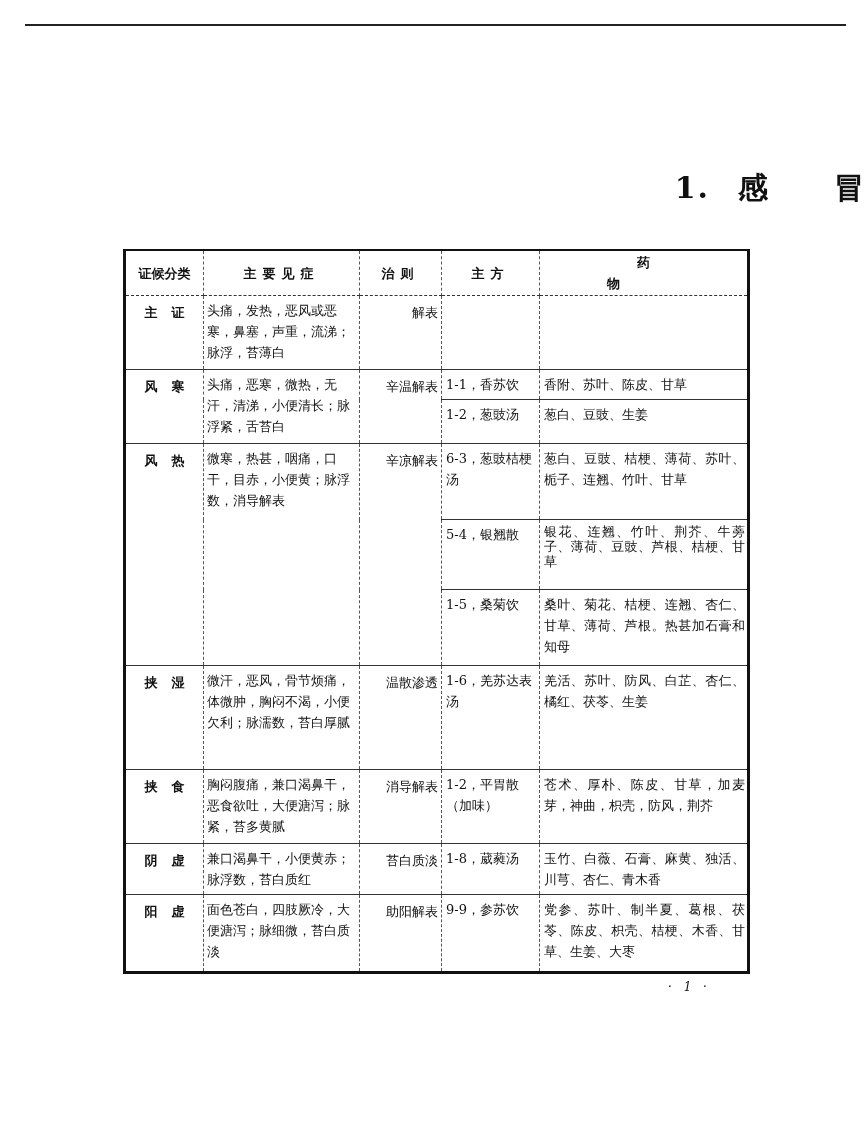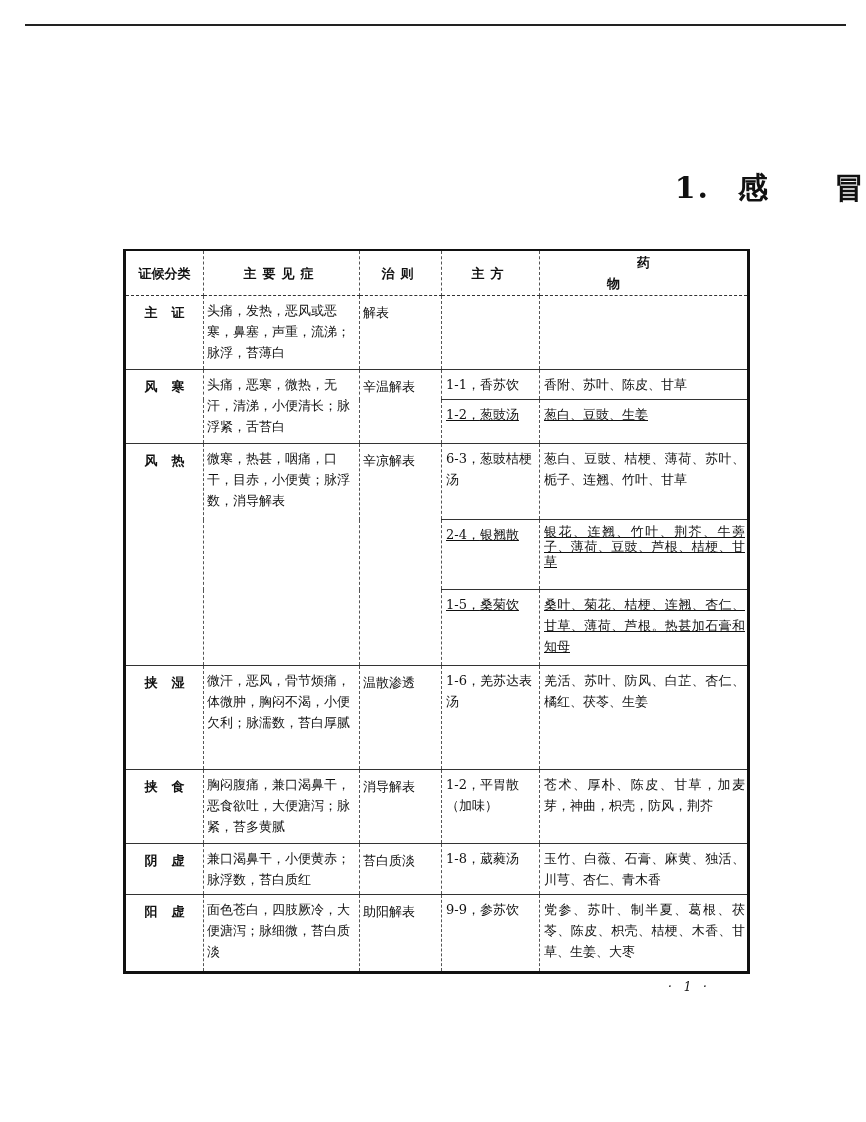--- a/index.html
+++ b/index.html
@@ -34,24 +34,24 @@
     letter-spacing: 6px;
   }
   .tbl th.h-cat { letter-spacing: 0; }
   .tbl th.h-herb { letter-spacing: 60px; text-indent: 60px; }
   .tbl td {
     vertical-align: top; padding: 4px 3px 4px 3px;
     border-right: 1px dashed #555; border-bottom: 1px solid #333;
     word-break: break-all;
   }
   .tbl td.cat { text-align: center; font-weight: bold; letter-spacing: 14px; text-indent: 14px; padding-top: 6px; }
-  .tbl td.rule { text-align: left; padding-top: 6px; }
+  .tbl td.rule { text-align: right; padding-top: 6px; }
   .tbl td.rx { padding-left: 4px; }
   .tbl td.herb { padding-left: 4px; padding-right: 2px; text-align: justify; }
-  .tbl tr.sub td.rx, .tbl tr.sub td.herb { border-top: 1px dashed #333; text-decoration: underline; }
+  .tbl tr.sub td.rx, .tbl tr.sub td.herb { border-top: 1px dashed #333; }
   .page-num {
     position: absolute; left: 668px; top: 980px; font-size: 12px; font-style: italic; letter-spacing: 4px;
   }
 </style>
 </head>
 <body>
 
 <div class="top-rule"></div>
 
 <div class="title">
@@ -105,21 +105,21 @@
       <td class="cat" rowspan="3">风热</td>
       <td rowspan="3">微寒，热甚，咽痛，口干，目赤，小便黄；脉浮数，消导解表</td>
       <td class="rule" rowspan="3">辛凉解表</td>
       <td class="rx">
         <span>6-3，</span><span>葱豉桔梗汤</span>
       </td>
       <td class="herb">葱白、豆豉、桔梗、薄荷、苏叶、栀子、连翘、竹叶、甘草</td>
     </tr>
     <tr class="sub" style="height:70px">
       <td class="rx">
-        <span>2-4，</span><span>银翘散</span>
+        <span>5-4，</span><span>银翘散</span>
       </td>
       <td class="herb" style="line-height:15px">银花、连翘、竹叶、荆芥、牛蒡子、薄荷、豆豉、芦根、桔梗、甘草</td>
     </tr>
     <tr class="sub" style="height:76px">
       <td class="rx">
         <span>1-5，</span><span>桑菊饮</span>
       </td>
       <td class="herb">桑叶、菊花、桔梗、连翘、杏仁、甘草、薄荷、芦根。热甚加石膏和知母</td>
     </tr>
 

